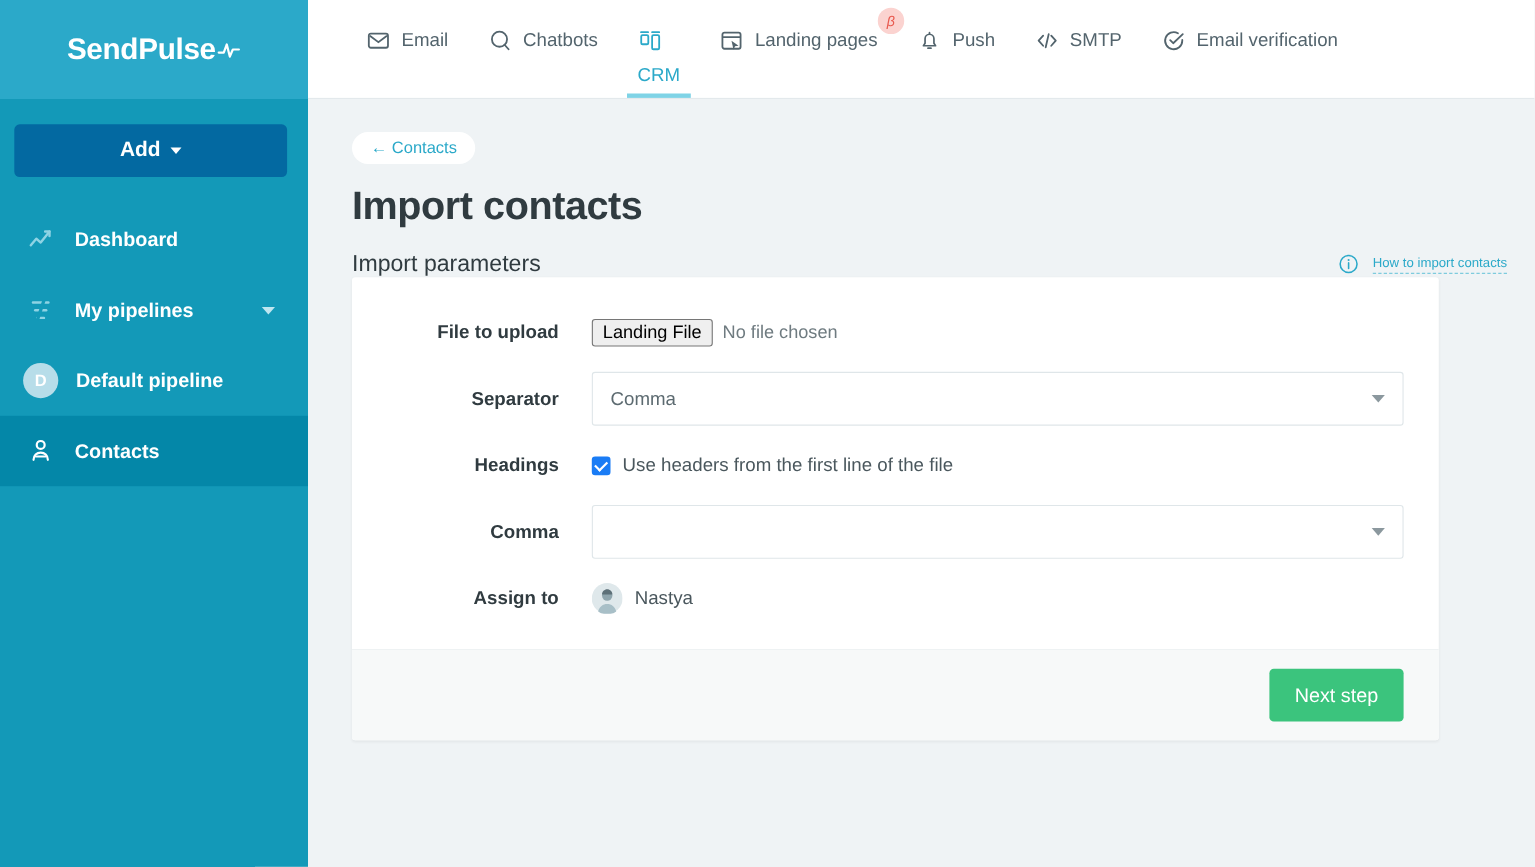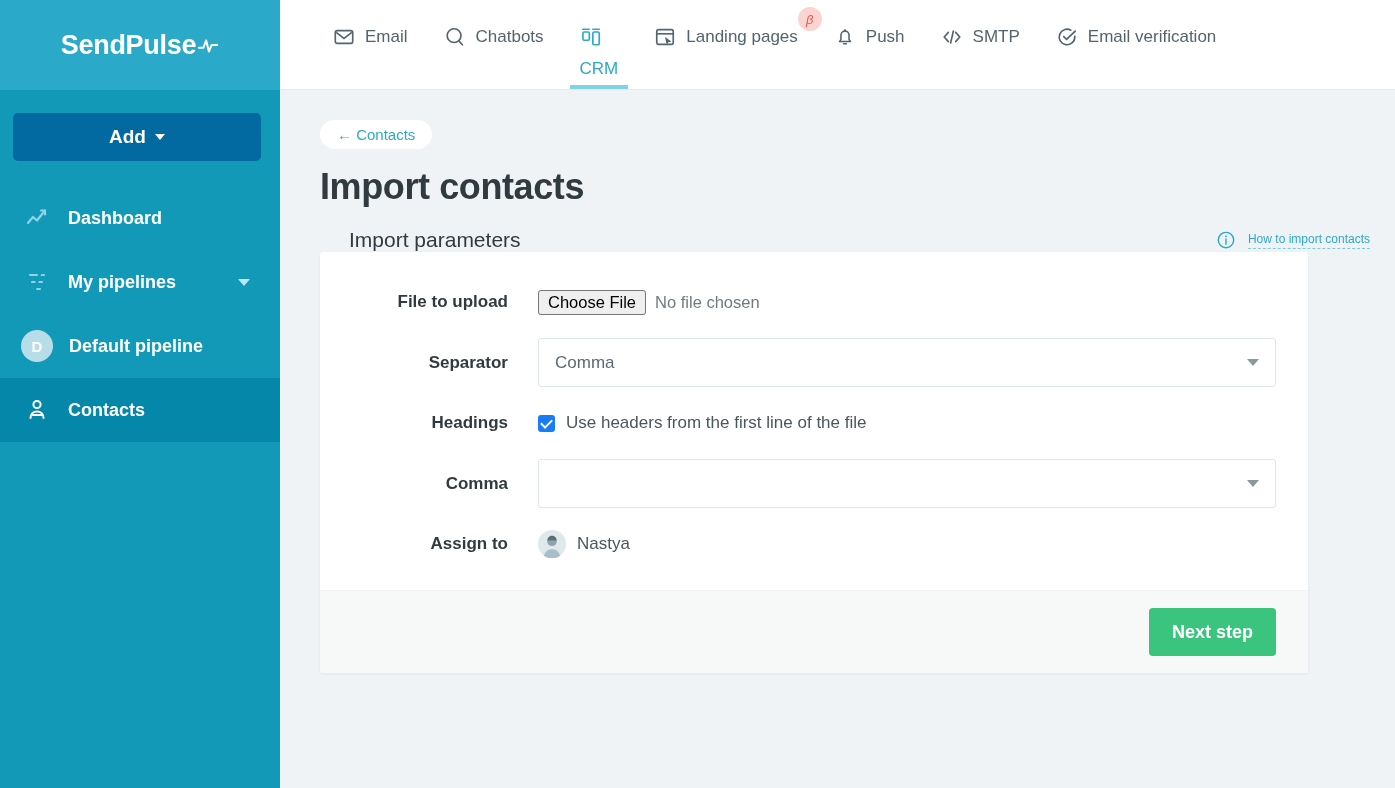--- a/index.html
+++ b/index.html
@@ -115,21 +115,21 @@
     cursor: pointer;
   }
   .page-title {
     font-size: 36px; font-weight: bold; color: #303b40;
     margin-top: 17px; letter-spacing: -0.4px;
   }
   .subhead-row {
     display: flex; align-items: center; justify-content: space-between;
     margin-top: 20px; padding-right: 1px;
   }
-  .subhead { font-size: 21px; color: #303b40; margin-left: 29px; }
+  .subhead { font-size: 21px; color: #303b40; }
   .help-link {
     display: flex; align-items: center; gap: 12px;
     color: #2ba9c9; font-size: 12px; cursor: pointer;
   }
   .help-link .txt { border-bottom: 1px dashed #7ecbdd; padding-bottom: 2px; }
 
   
   .card {
     width: 988px;
     background: #ffffff;
@@ -191,21 +191,21 @@
   }
   .check-label { font-size: 17px; color: #4a575d; }
 
   .assignee { display: flex; align-items: center; gap: 11px; }
   .assignee-name { font-size: 17px; color: #4a575d; }
 
   .next-btn {
     background: #3bc47d; color: #ffffff;
     border: none; border-radius: 4px;
     padding: 0 23px; height: 48px;
-    font-size: 18px; font-weight: bold; cursor: pointer;
+    font-size: 18px; font-weight: normal; cursor: pointer;
     font-family: "Liberation Sans", sans-serif;
   }
 </style>
 </head>
 <body>
 
 <div class="topbar">
 
   <div class="logo-box">
     <span class="logo-text">
@@ -353,21 +353,21 @@
     </div>
   </div>
 
   <div class="card">
     <div class="card-body">
 
       <div class="frow">
         <div class="flabel">File to upload</div>
         <div class="fcontrol">
           <div class="file-input">
-            <button class="choose-file-btn">Choose File</button>
+            <button class="choose-file-btn">Landing File</button>
             <span class="no-file">No file chosen</span>
           </div>
         </div>
       </div>
 
       <div class="frow">
         <div class="flabel">Separator</div>
         <div class="fcontrol">
           <div class="select">
             <span class="val">Comma</span>

